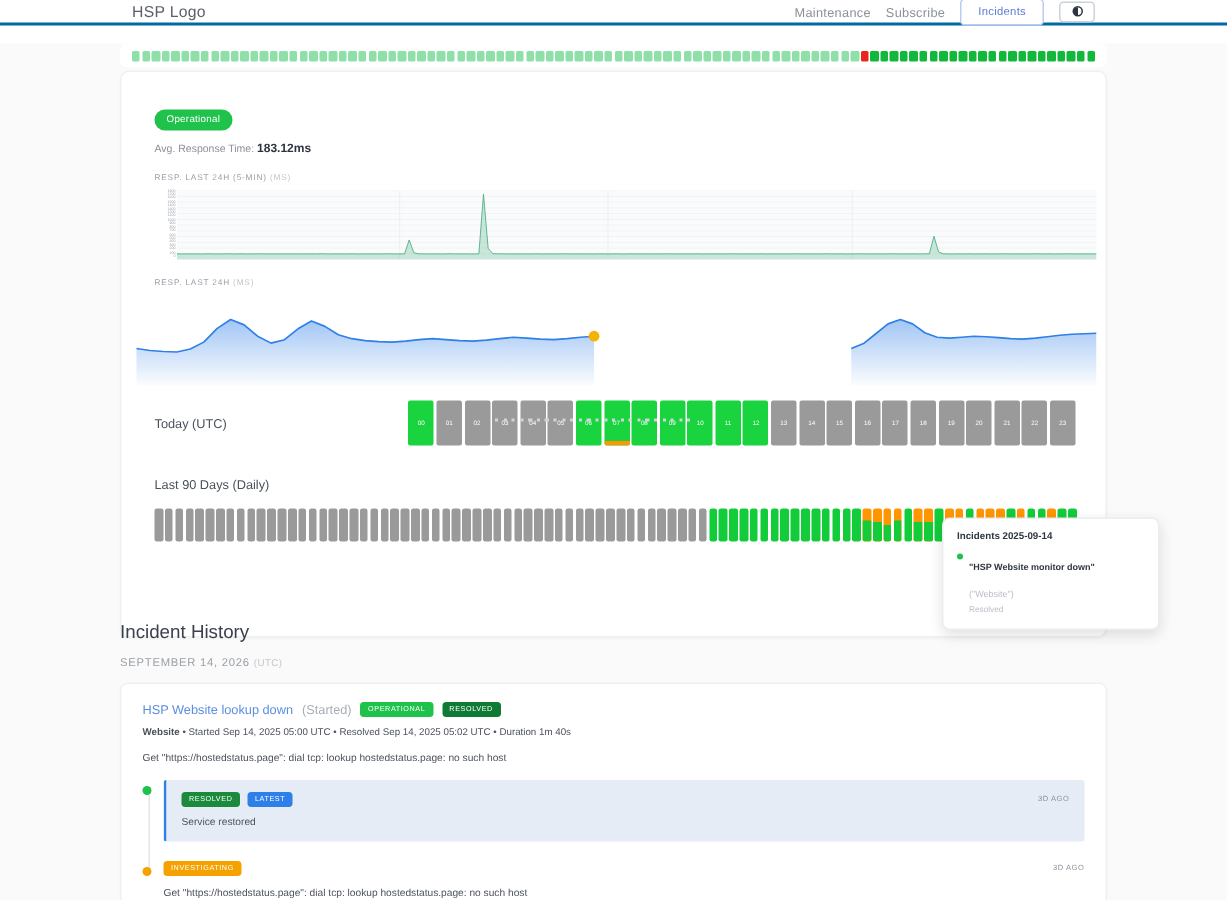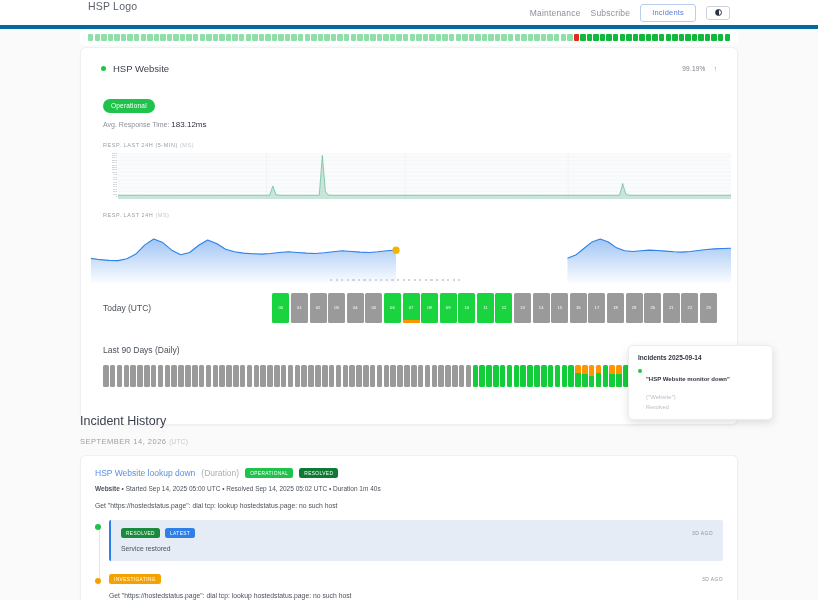--- a/index.html
+++ b/index.html
@@ -7,25 +7,25 @@
     width: 818px; height: 600px;
     background: #ffffff;
     font-family: "Liberation Sans", sans-serif;
     color: #333;
     overflow: hidden;
   }
   .page { width: 818px; height: 600px; position: relative; background: #fff; }
 
   
   .topbar {
-    height: 29px;
-    display: flex; 
+    height: 17px;
+    display: flex; align-items: center;
     padding: 0 88px 0 88px;
     background: #fff;
-    border-bottom: 4px solid #0369a1;
+    border-bottom: 2px solid #0369a1;
   }
   .logo { font-size: 10.5px; color: #5a5f6a; letter-spacing: .2px; }
   .topnav { margin-left: auto; display: flex; align-items: center; gap: 10px; }
   .navlink { font-size: 8.5px; color: #8b9099; letter-spacing: .2px; }
   .subscribe-btn {
     font-size: 7.5px; color: #5b7cd6;
     border: 1px solid #b9cdf0; border-radius: 3px;
     padding: 3.5px 11px; background: #fff; letter-spacing: .2px;
   }
   .theme-btn {
@@ -57,21 +57,21 @@
   .uptime { font-size: 6.5px; color: #7b8088; letter-spacing: .2px; }
   .arrow-up { font-size: 7px; color: #8a9099; }
 
   .badge-operational {
     display: inline-block; background: #1fc24b; color: #fff;
     font-size: 6.5px; padding: 3.5px 8px; border-radius: 9px; letter-spacing: .2px;
   }
   .badge-wrap { padding: 20px 20px 0 22px; }
 
   .avg-row { padding: 7px 20px 0 22px; font-size: 7px; color: #8b9099; }
-  .avg-row b { color: #2d3340; font-size: 8px; font-weight: 400; }
+  .avg-row b { color: #2d3340; font-size: 8px; font-weight: 700; }
 
   .chart-label {
     padding: 13px 20px 0 22px; font-size: 5.5px; color: #9aa0a8; letter-spacing: .55px;
   }
   .chart-label .unit { color: #c2c7ce; }
 
   
   .chart1-wrap { position: relative; margin: 5px 6px 0 22px; height: 46px; }
   .yaxis-ticks {
     position: absolute; left: 0; top: 0; width: 14px; height: 100%;
@@ -272,28 +272,20 @@
           <i style="background: rgb(18, 184, 60);"></i>
           <i style="background: rgb(18, 184, 60);"></i>
           <i style="background: rgb(18, 184, 60);"></i>
           <i style="background: rgb(18, 184, 60);"></i>
           <i style="background: rgb(18, 184, 60);"></i>
         </div>
     </div>
 
     <div class="main-card">
 
-      <div class="svc-head">
-        <span class="dot-green"></span>
-        <span class="svc-name">HSP Website</span>
-        <span class="svc-right">
-          <span class="uptime">99.19%</span>
-          <span class="arrow-up">↑</span>
-        </span>
-      </div>
 
       <div class="badge-wrap">
         <span class="badge-operational">Operational</span>
       </div>
 
       <div class="avg-row">
         <span>Avg. Response Time:</span>
         <b>183.12ms</b>
       </div>
 
@@ -611,21 +603,21 @@
     <div class="history">
       <div class="hist-title">Incident History</div>
       <div class="hist-date">
         <span>SEPTEMBER 14, 2026</span>
         <span class="utc">(UTC)</span>
       </div>
 
       <div class="incident-card">
         <div class="inc-head">
           <a class="inc-link">HSP Website lookup down</a>
-          <span class="inc-scope">(Duration)</span>
+          <span class="inc-scope">(Started)</span>
           <span class="chip op">OPERATIONAL</span>
           <span class="chip res">RESOLVED</span>
         </div>
         <div class="inc-meta">
           <b>Website</b><span> • Started Sep 14, 2025 05:00 UTC • Resolved Sep 14, 2025 05:02 UTC • Duration 1m 40s</span>
         </div>
         <div class="inc-desc">Get "https://hostedstatus.page": dial tcp: lookup hostedstatus.page: no such host</div>
 
         <div class="updates">
           <div class="timeline"></div>

